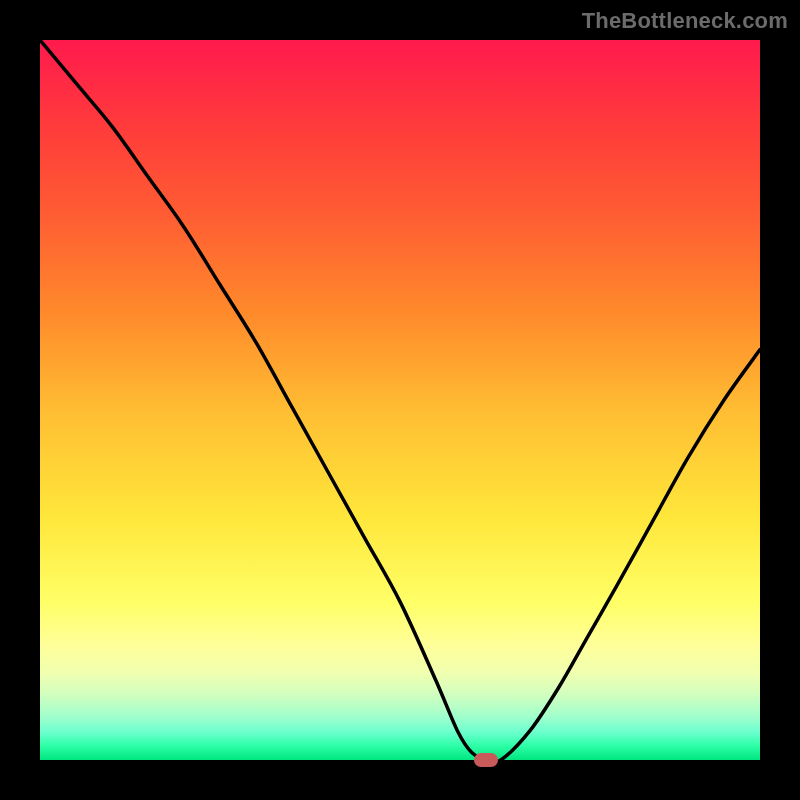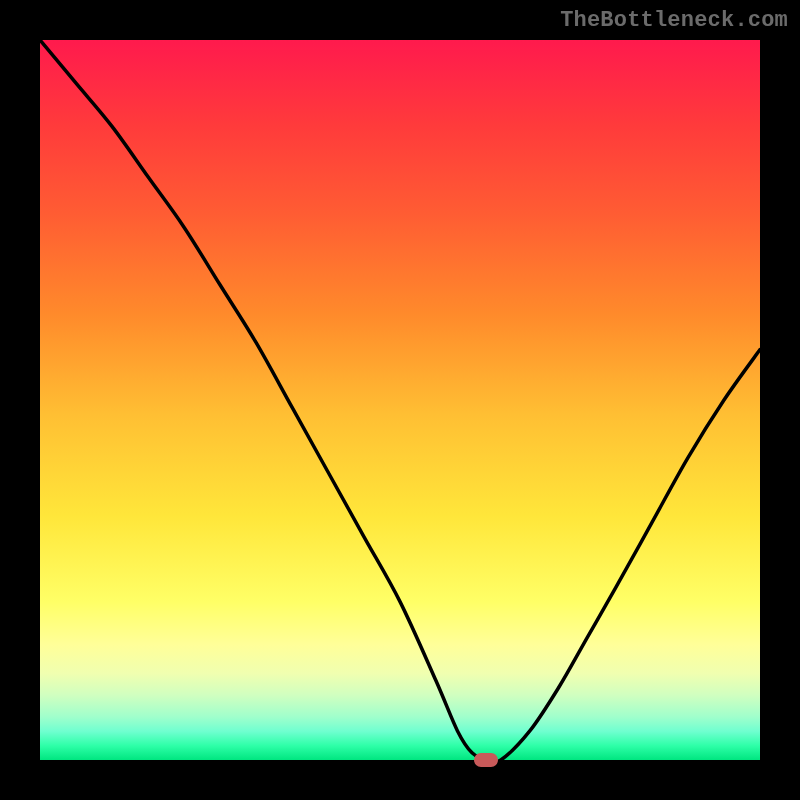--- a/index.html
+++ b/index.html
@@ -52,21 +52,21 @@
     width: 24px;
     height: 14px;
     border-radius: 7px;
     background: #c85a5a;
     transform: translate(-50%, -50%);
   }
   .watermark {
     position: absolute;
     top: 8px;
     right: 12px;
-    font-family: Liberation Mono, monospace;
+    font-family: Liberation Sans, sans-serif;
     font-size: 22px;
     font-weight: 600;
     color: #6b6b6b;
     letter-spacing: 0.2px;
   }
 </style>
 </head>
 <body>
 
 <div class="frame">

